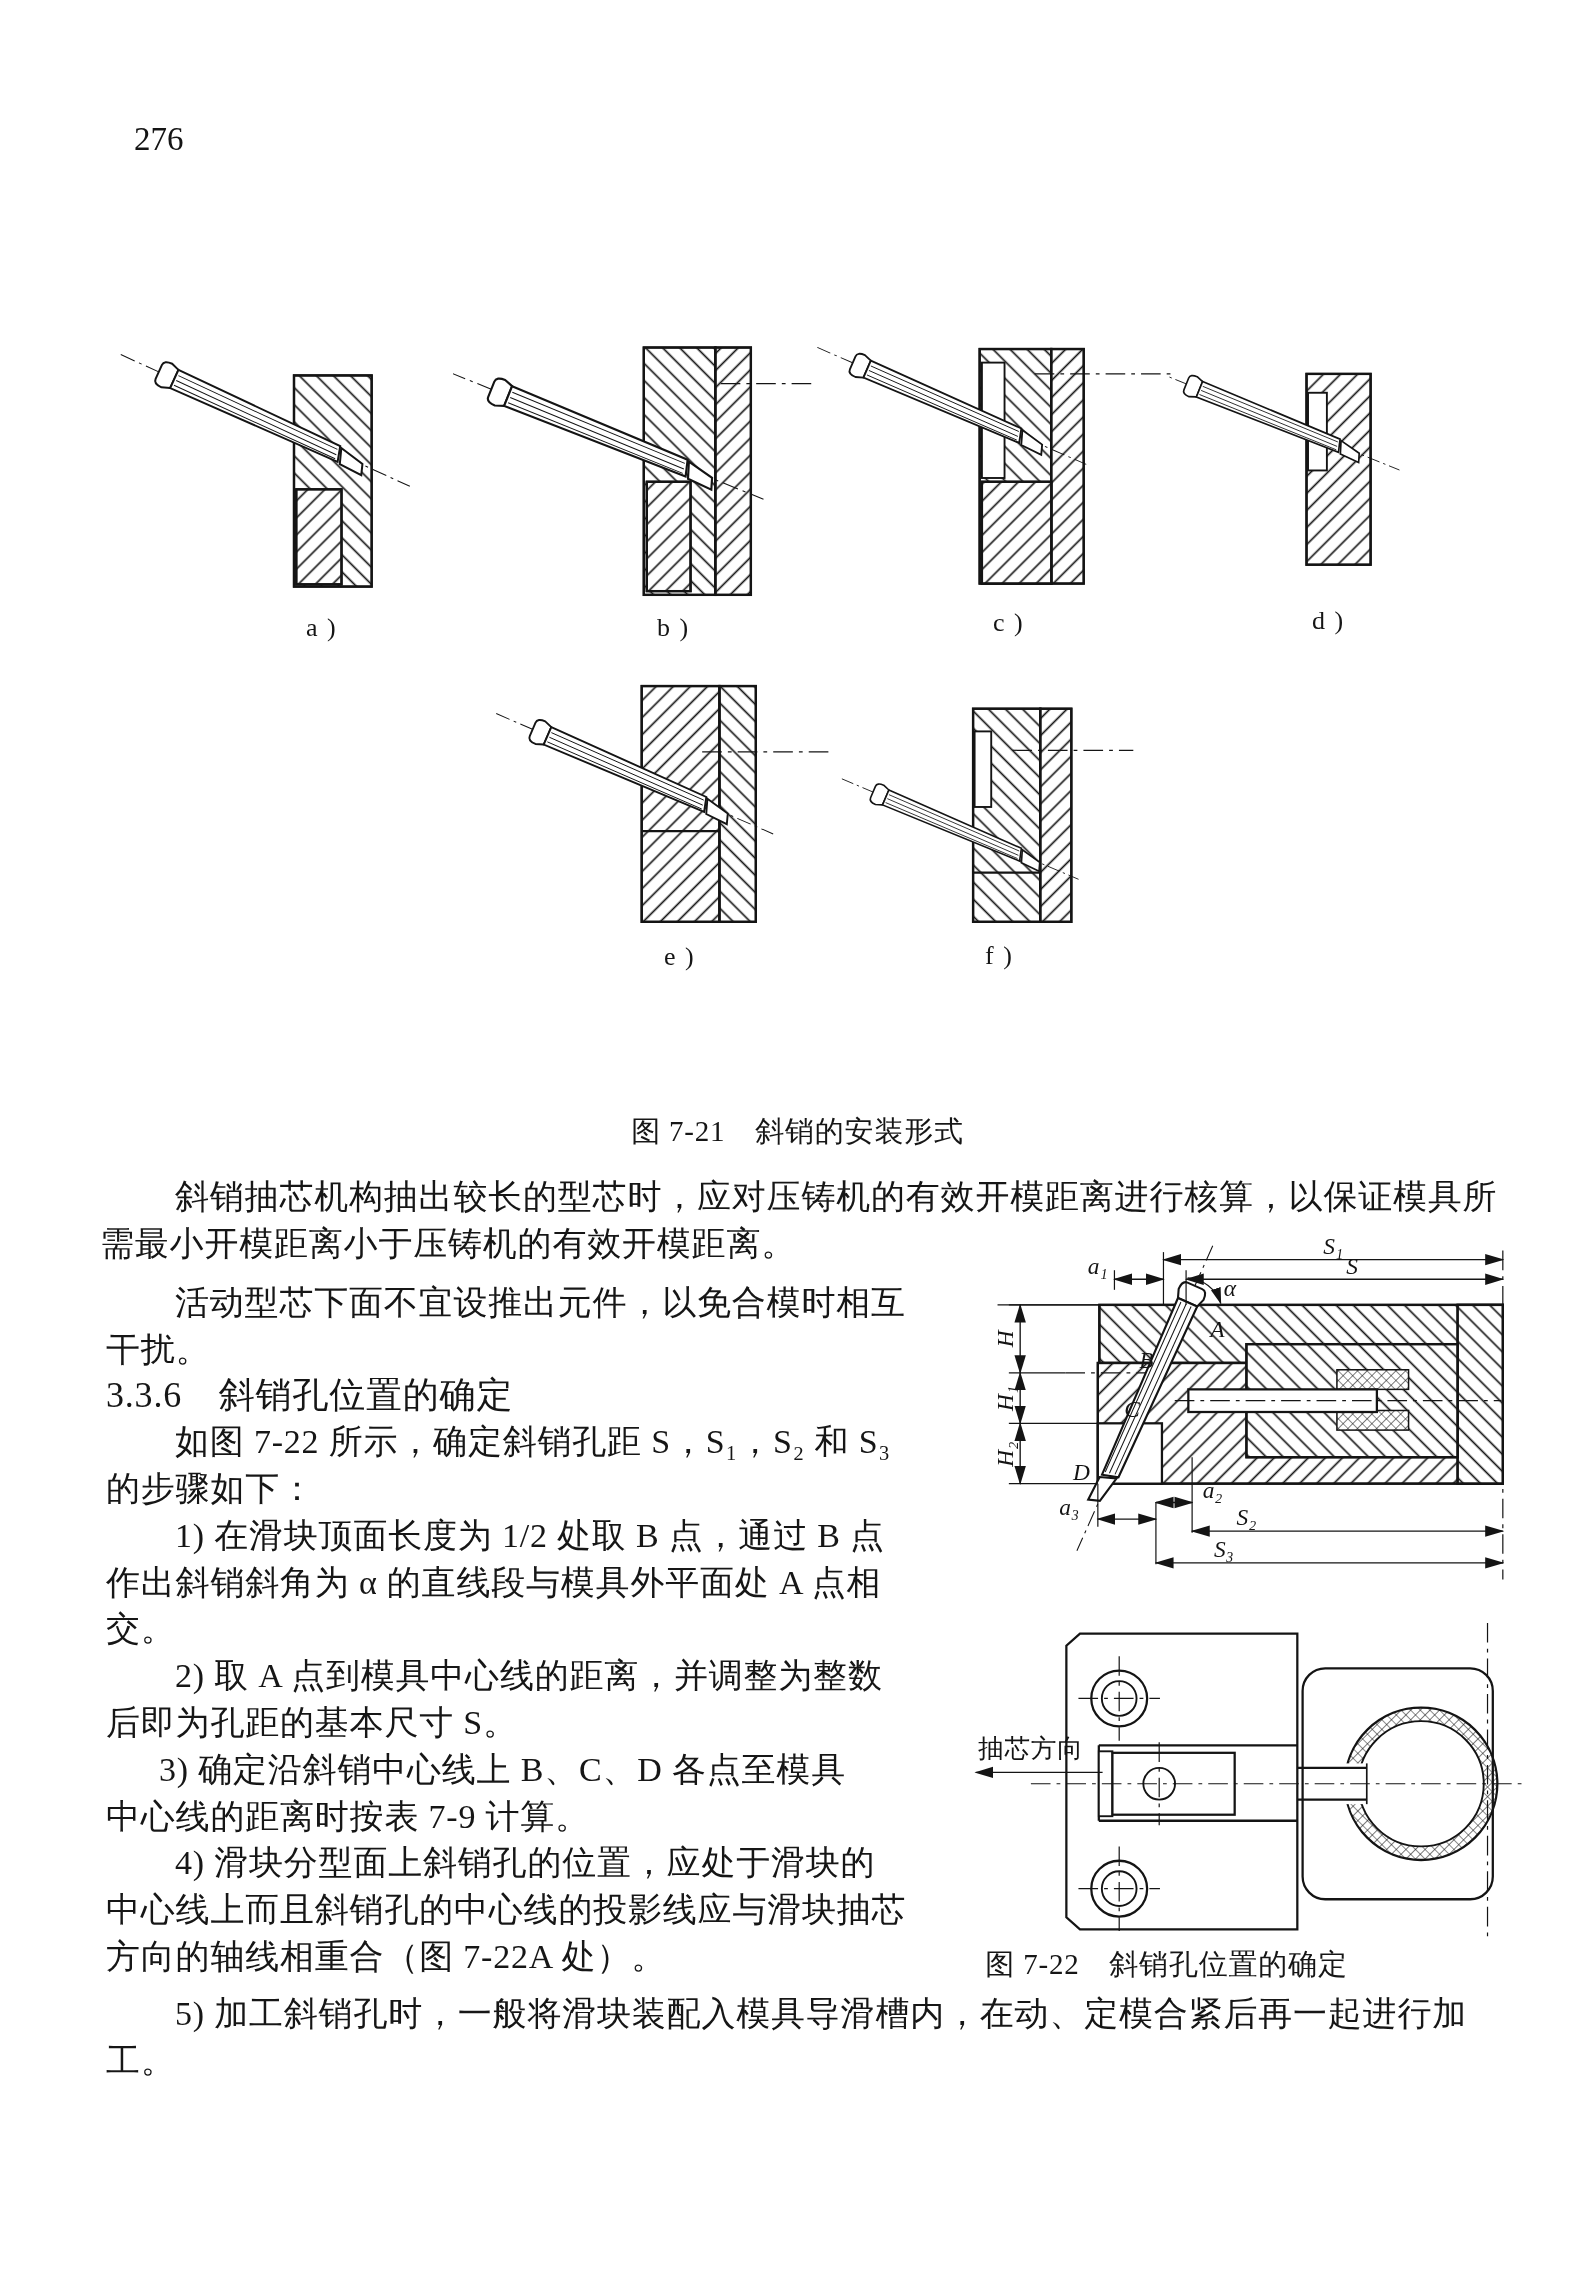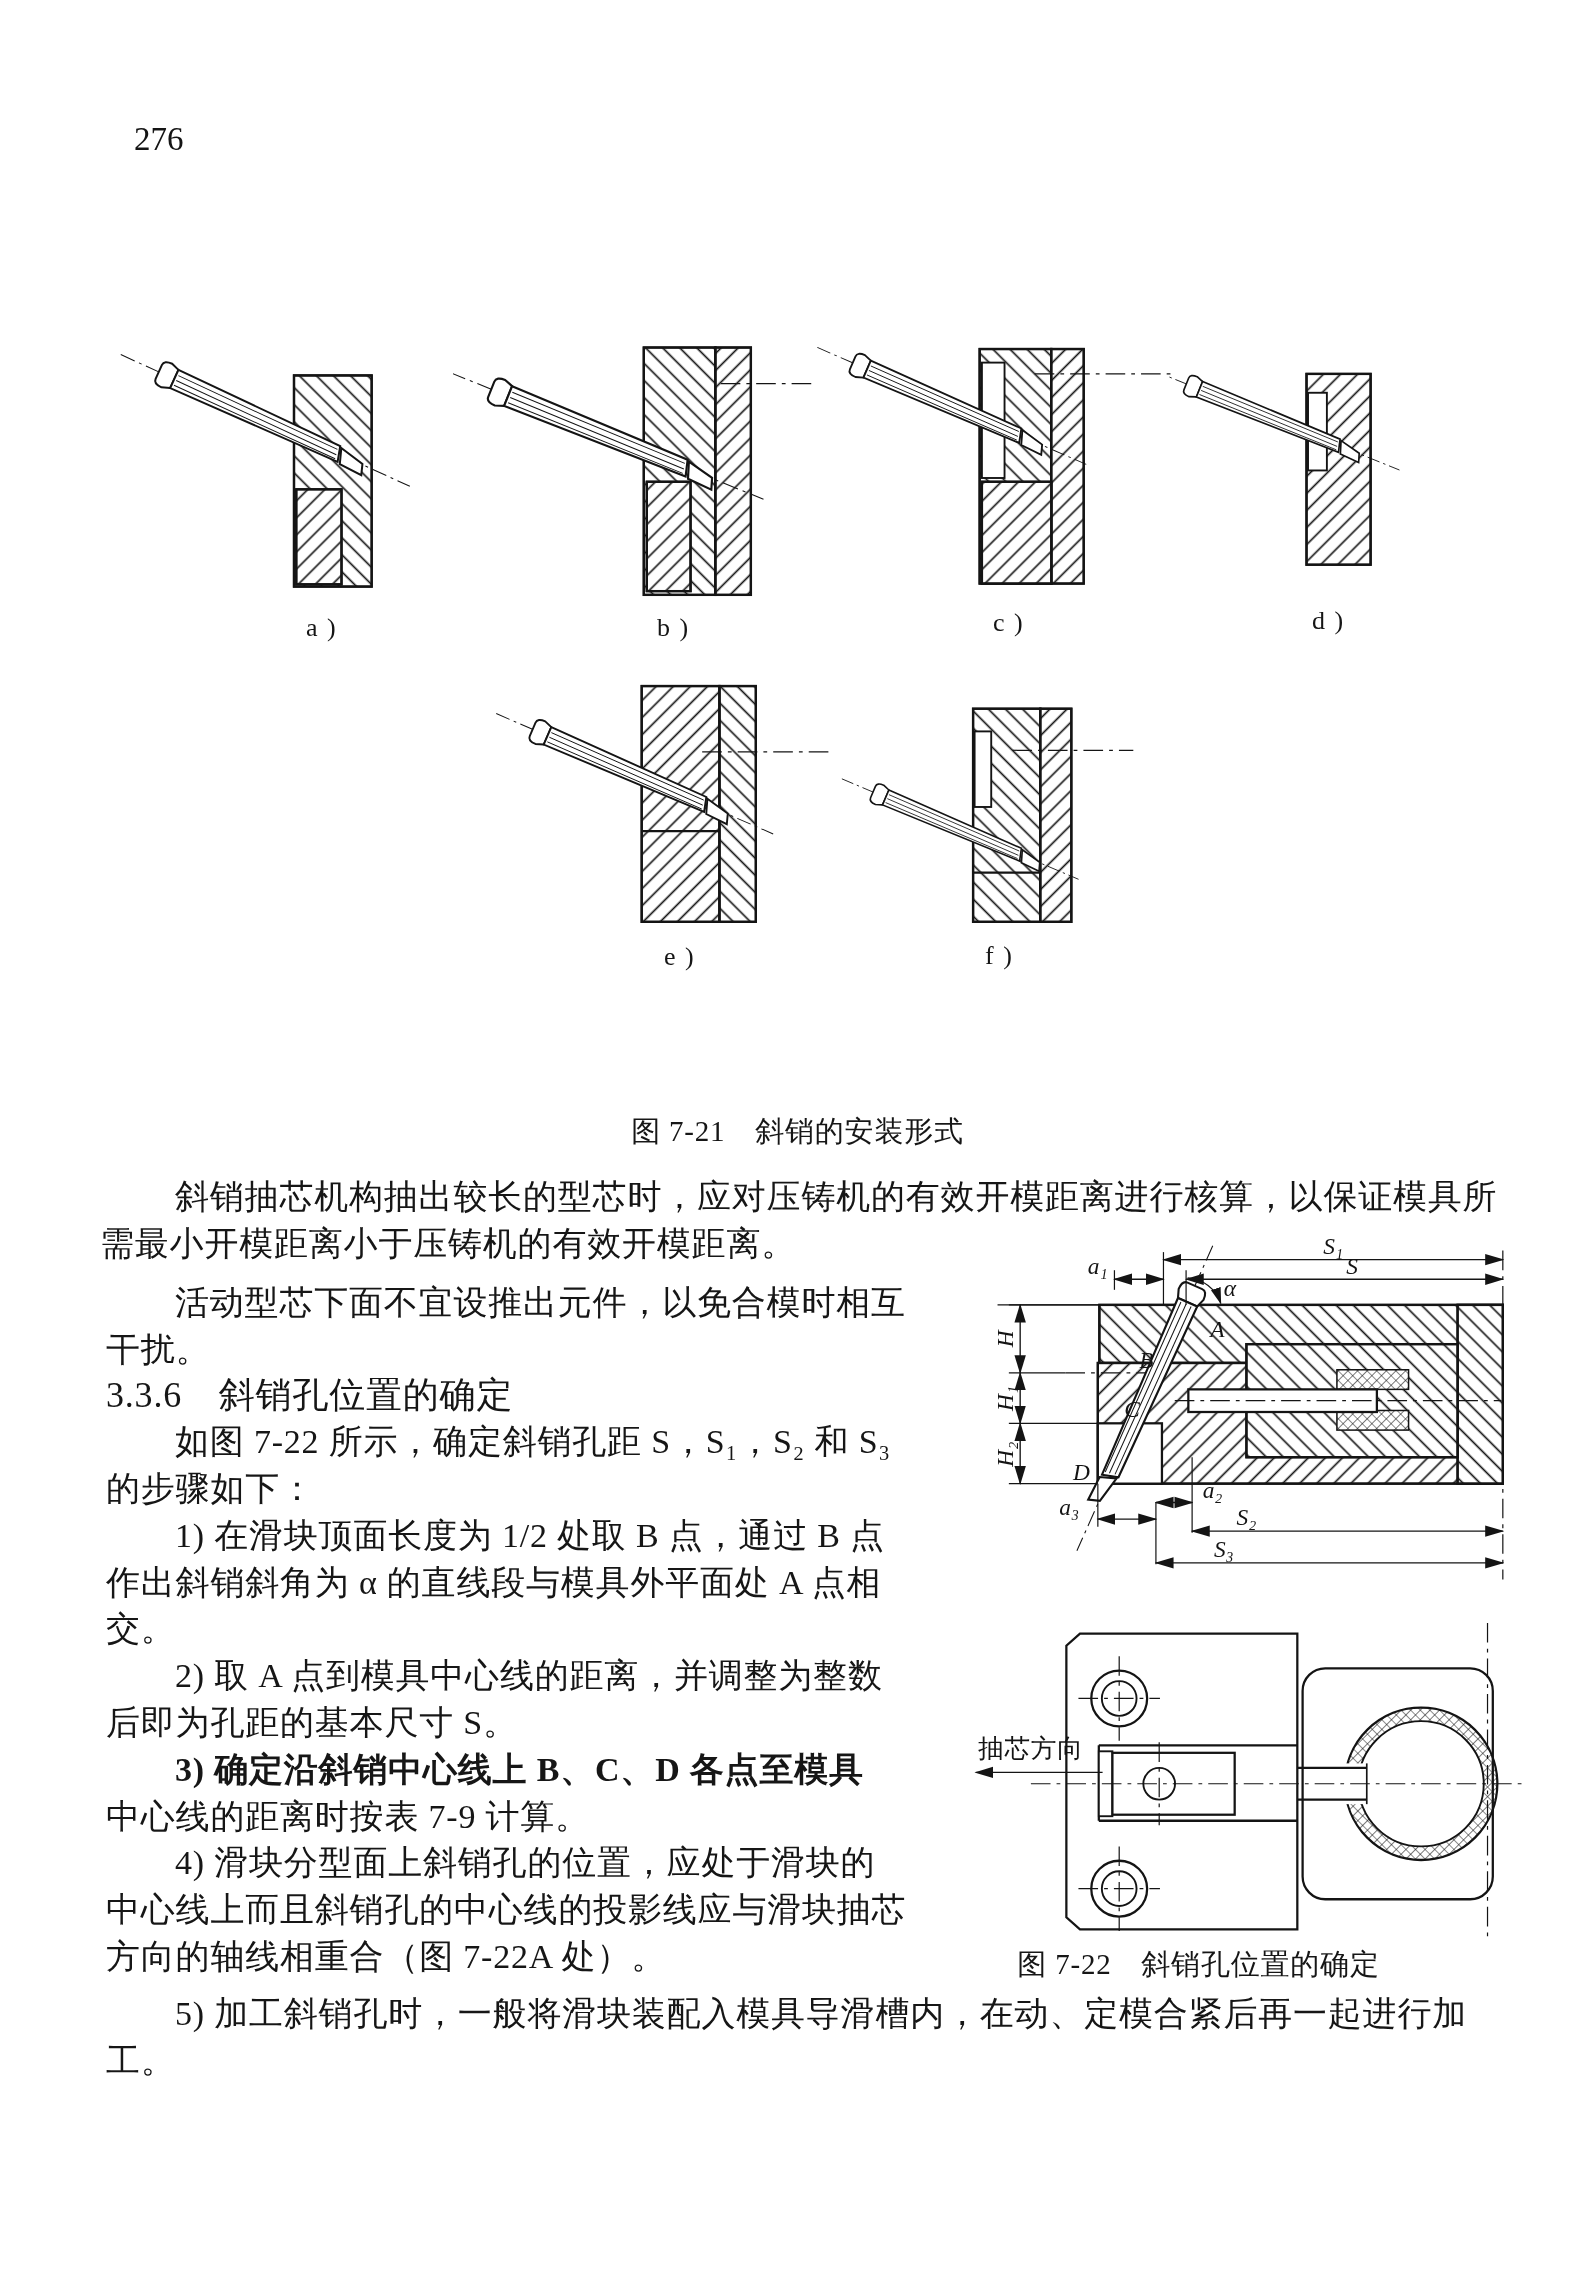--- a/index.html
+++ b/index.html
@@ -130,21 +130,21 @@
 <div class="bodyline" style="left:175px;top:1282px;">活动型芯下面不宜设推出元件，以免合模时相互</div>
 <div class="bodyline" style="left:106px;top:1329px;">干扰。</div>
 <div class="bodyline heading" style="left:106px;top:1374px;">3.3.6　斜销孔位置的确定</div>
 <div class="bodyline" style="left:175px;top:1421px;">如图 7-22 所示，确定斜销孔距 S，S₁，S₂ 和 S₃</div>
 <div class="bodyline" style="left:106px;top:1468px;">的步骤如下：</div>
 <div class="bodyline" style="left:175px;top:1515px;">1) 在滑块顶面长度为 1/2 处取 B 点，通过 B 点</div>
 <div class="bodyline" style="left:106px;top:1562px;">作出斜销斜角为 α 的直线段与模具外平面处 A 点相</div>
 <div class="bodyline" style="left:106px;top:1608px;">交。</div>
 <div class="bodyline" style="left:175px;top:1655px;">2) 取 A 点到模具中心线的距离，并调整为整数</div>
 <div class="bodyline" style="left:106px;top:1702px;">后即为孔距的基本尺寸 S。</div>
-<div class="bodyline" style="left:175px;top:1749px;font-weight:bold;">3) 确定沿斜销中心线上 B、C、D 各点至模具</div>
+<div class="bodyline" style="left:159px;top:1749px;">3) 确定沿斜销中心线上 B、C、D 各点至模具</div>
 <div class="bodyline" style="left:106px;top:1796px;">中心线的距离时按表 7-9 计算。</div>
 <div class="bodyline" style="left:175px;top:1842px;">4) 滑块分型面上斜销孔的位置，应处于滑块的</div>
 <div class="bodyline" style="left:106px;top:1889px;">中心线上而且斜销孔的中心线的投影线应与滑块抽芯</div>
 <div class="bodyline" style="left:106px;top:1936px;">方向的轴线相重合（图 7-22A 处）。</div>
 <div class="bodyline" style="left:175px;top:1993px;">5) 加工斜销孔时，一般将滑块装配入模具导滑槽内，在动、定模合紧后再一起进行加</div>
 <div class="bodyline" style="left:106px;top:2040px;">工。</div>
 
 <svg style="left:997px;top:1231px;" width="529" height="362" viewBox="0 0 700 480">
 
   <line x1="0" y1="98" x2="135" y2="98" class="ext"></line>
@@ -239,14 +239,14 @@
   <circle cx="265" cy="213" r="21" fill="#fff" stroke="#141414" stroke-width="2.5"></circle>
   <line x1="265" y1="158" x2="265" y2="268" class="cl2"></line>
 
   <line x1="95" y1="213" x2="748" y2="213" class="cl2"></line>
   <line x1="700" y1="0" x2="700" y2="418" class="cl2"></line>
 
   <text class="zl" x="95" y="178" text-anchor="middle">抽芯方向</text>
   <line x1="190" y1="198" x2="22" y2="198" class="dim" marker-end="url(#ae)"></line>
 </svg>
 
-<div class="caption" style="left:970px;top:1945px;width:393px;text-align:center;margin-left:32px;">图 7-22　斜销孔位置的确定</div>
+<div class="caption" style="left:970px;top:1945px;width:393px;text-align:center;">图 7-22　斜销孔位置的确定</div>
 
 
 </body></html>

